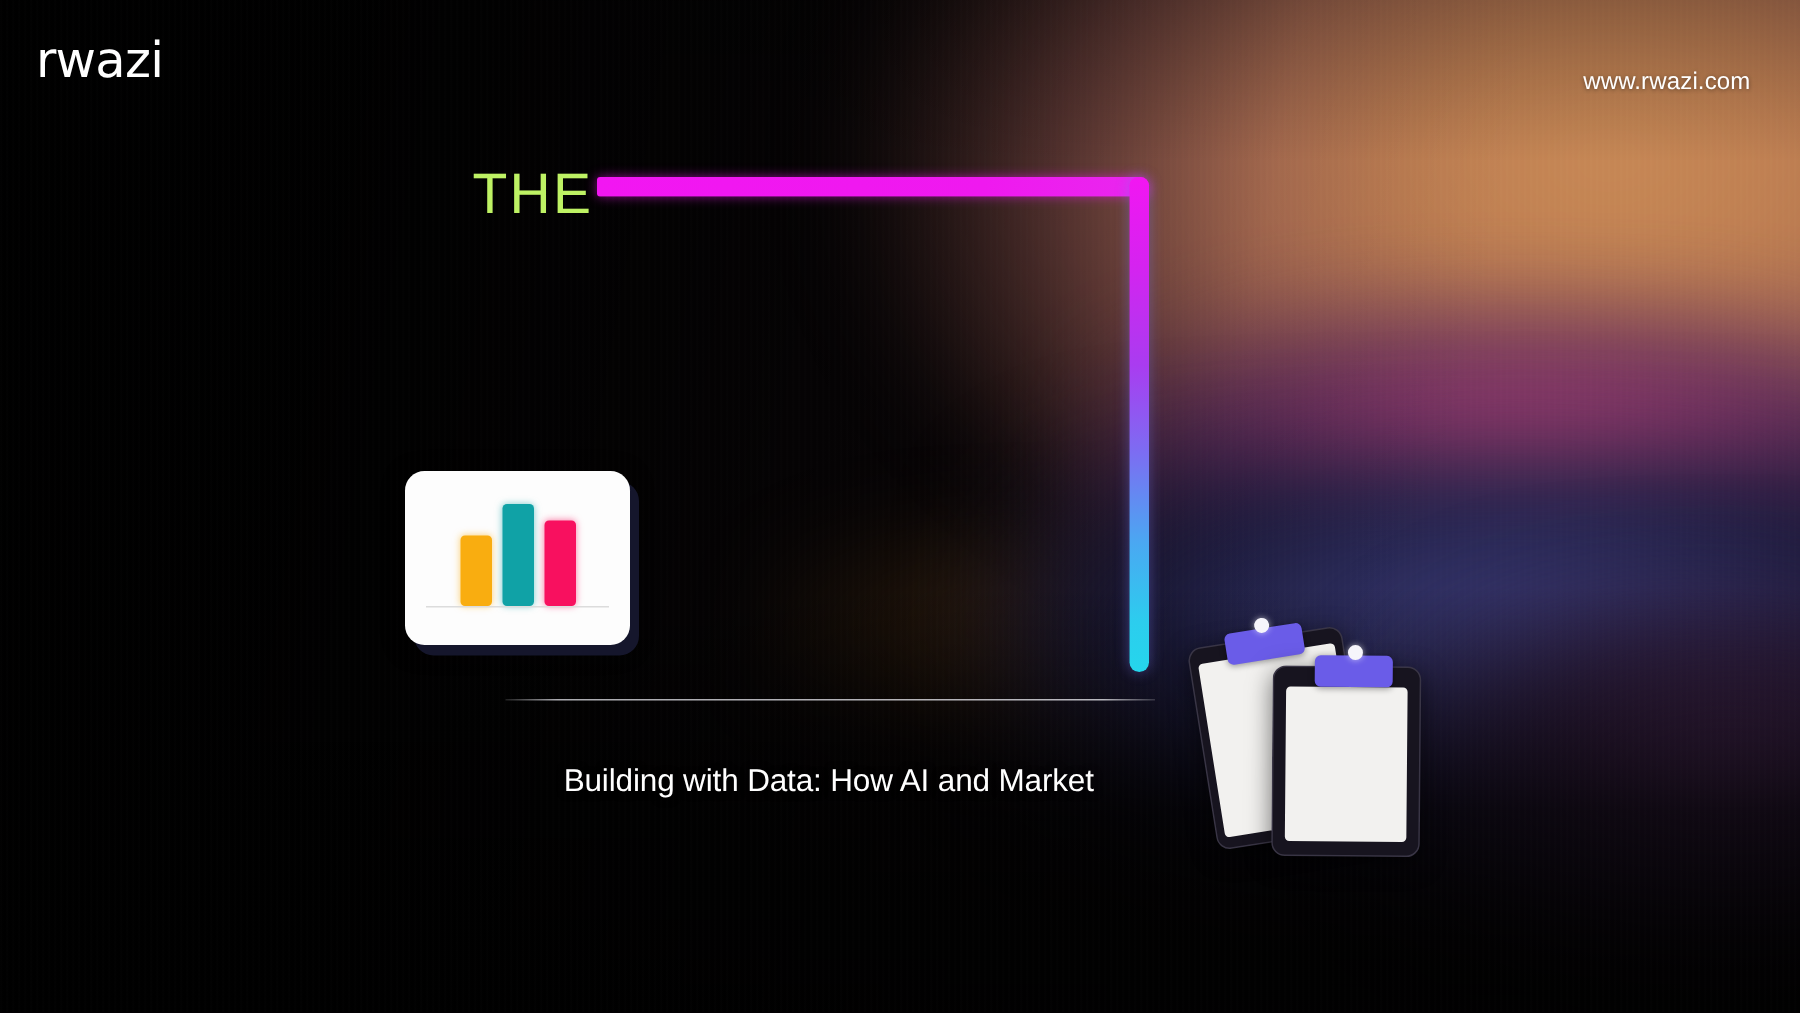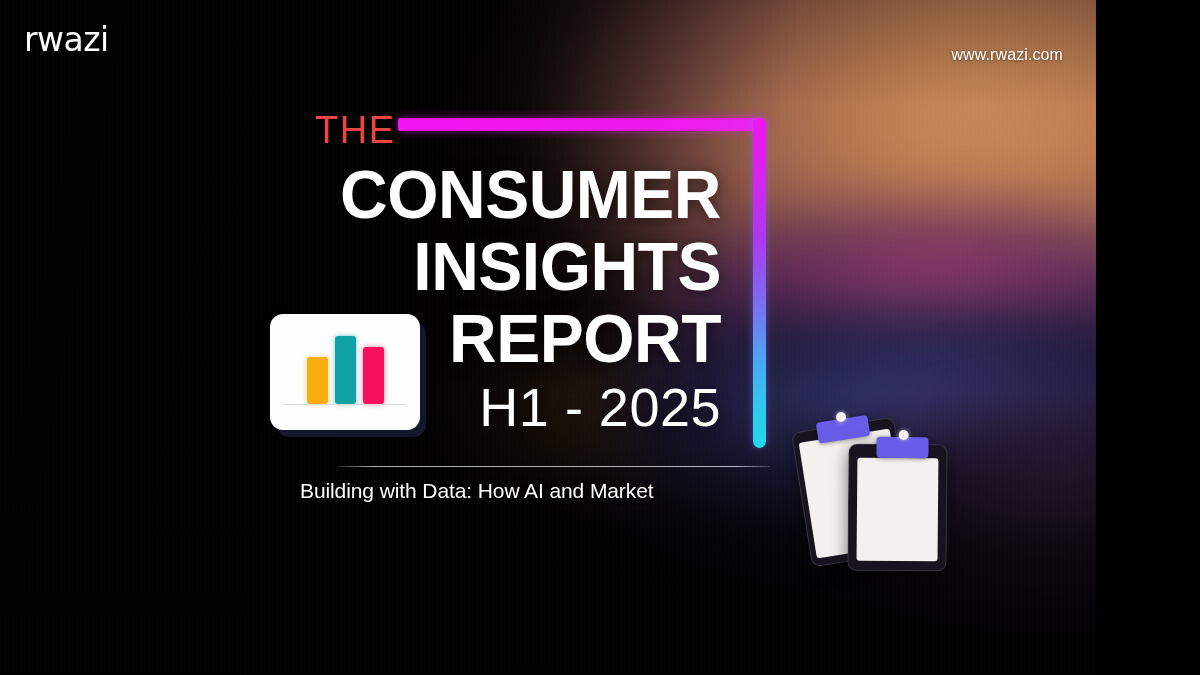--- a/index.html
+++ b/index.html
@@ -4,21 +4,21 @@
 <style>
   html, body {
     margin: 0;
     padding: 0;
     background: #000;
   }
   * { box-sizing: border-box; }
 
   .stage {
     position: relative;
-    width: 1096px;
+    width: 1200px;
     height: 675px;
     overflow: hidden;
     background: #050306;
     font-family: "Liberation Sans", sans-serif;
     -webkit-font-smoothing: antialiased;
   }
 
   
   .bg-base {
     position: absolute;
@@ -196,21 +196,21 @@
   }
 
   
   .the-word {
     position: absolute;
     left: 315px;
     top: 109px;
     font-size: 38px;
     font-weight: 500;
     letter-spacing: 1.5px;
-    color: #ef4444;
+    color: #bef264;
     font-family: "Liberation Sans", sans-serif;
   }
   .title-lines {
     position: absolute;
     left: 200px;
     top: 158px;
     width: 521px;
     text-align: right;
   }
   .title-line {
@@ -277,22 +277,23 @@
     position: absolute;
     left: 337px;
     top: 466px;
     width: 433px;
     height: 1px;
     background: linear-gradient(90deg, rgba(210,210,215,0.15) 0%, rgba(214,214,220,0.8) 8%, rgba(214,214,220,0.85) 92%, rgba(210,210,215,0.2) 100%);
   }
   .subtitle {
     position: absolute;
     left: 300px;
-    top: 475px;
+    top: 505px;
     width: 505px;
+    text-align: center;
     color: #ffffff;
     font-size: 21px;
     line-height: 31px;
     font-weight: 500;
     letter-spacing: -0.1px;
     text-shadow: 0 1px 6px rgba(0,0,0,0.6);
   }
   .subtitle span { display: block; }
 
   
@@ -379,26 +380,20 @@
 
   <div class="logo">rwazi</div>
   <div class="site-url">www.rwazi.com</div>
 
   <div class="bracket">
     <div class="bracket-top"></div>
     <div class="bracket-right"></div>
   </div>
 
   <div class="the-word">THE</div>
-  <div class="title-lines">
-    <span class="title-line">CONSUMER</span>
-    <span class="title-line">INSIGHTS</span>
-    <span class="title-line">REPORT</span>
-    <span class="title-edition">H1 - 2025</span>
-  </div>
 
   <div class="chart-card">
     <div class="chart-bars">
       <div class="bar b1"></div>
       <div class="bar b2"></div>
       <div class="bar b3"></div>
       <div class="chart-baseline"></div>
     </div>
   </div>
 

